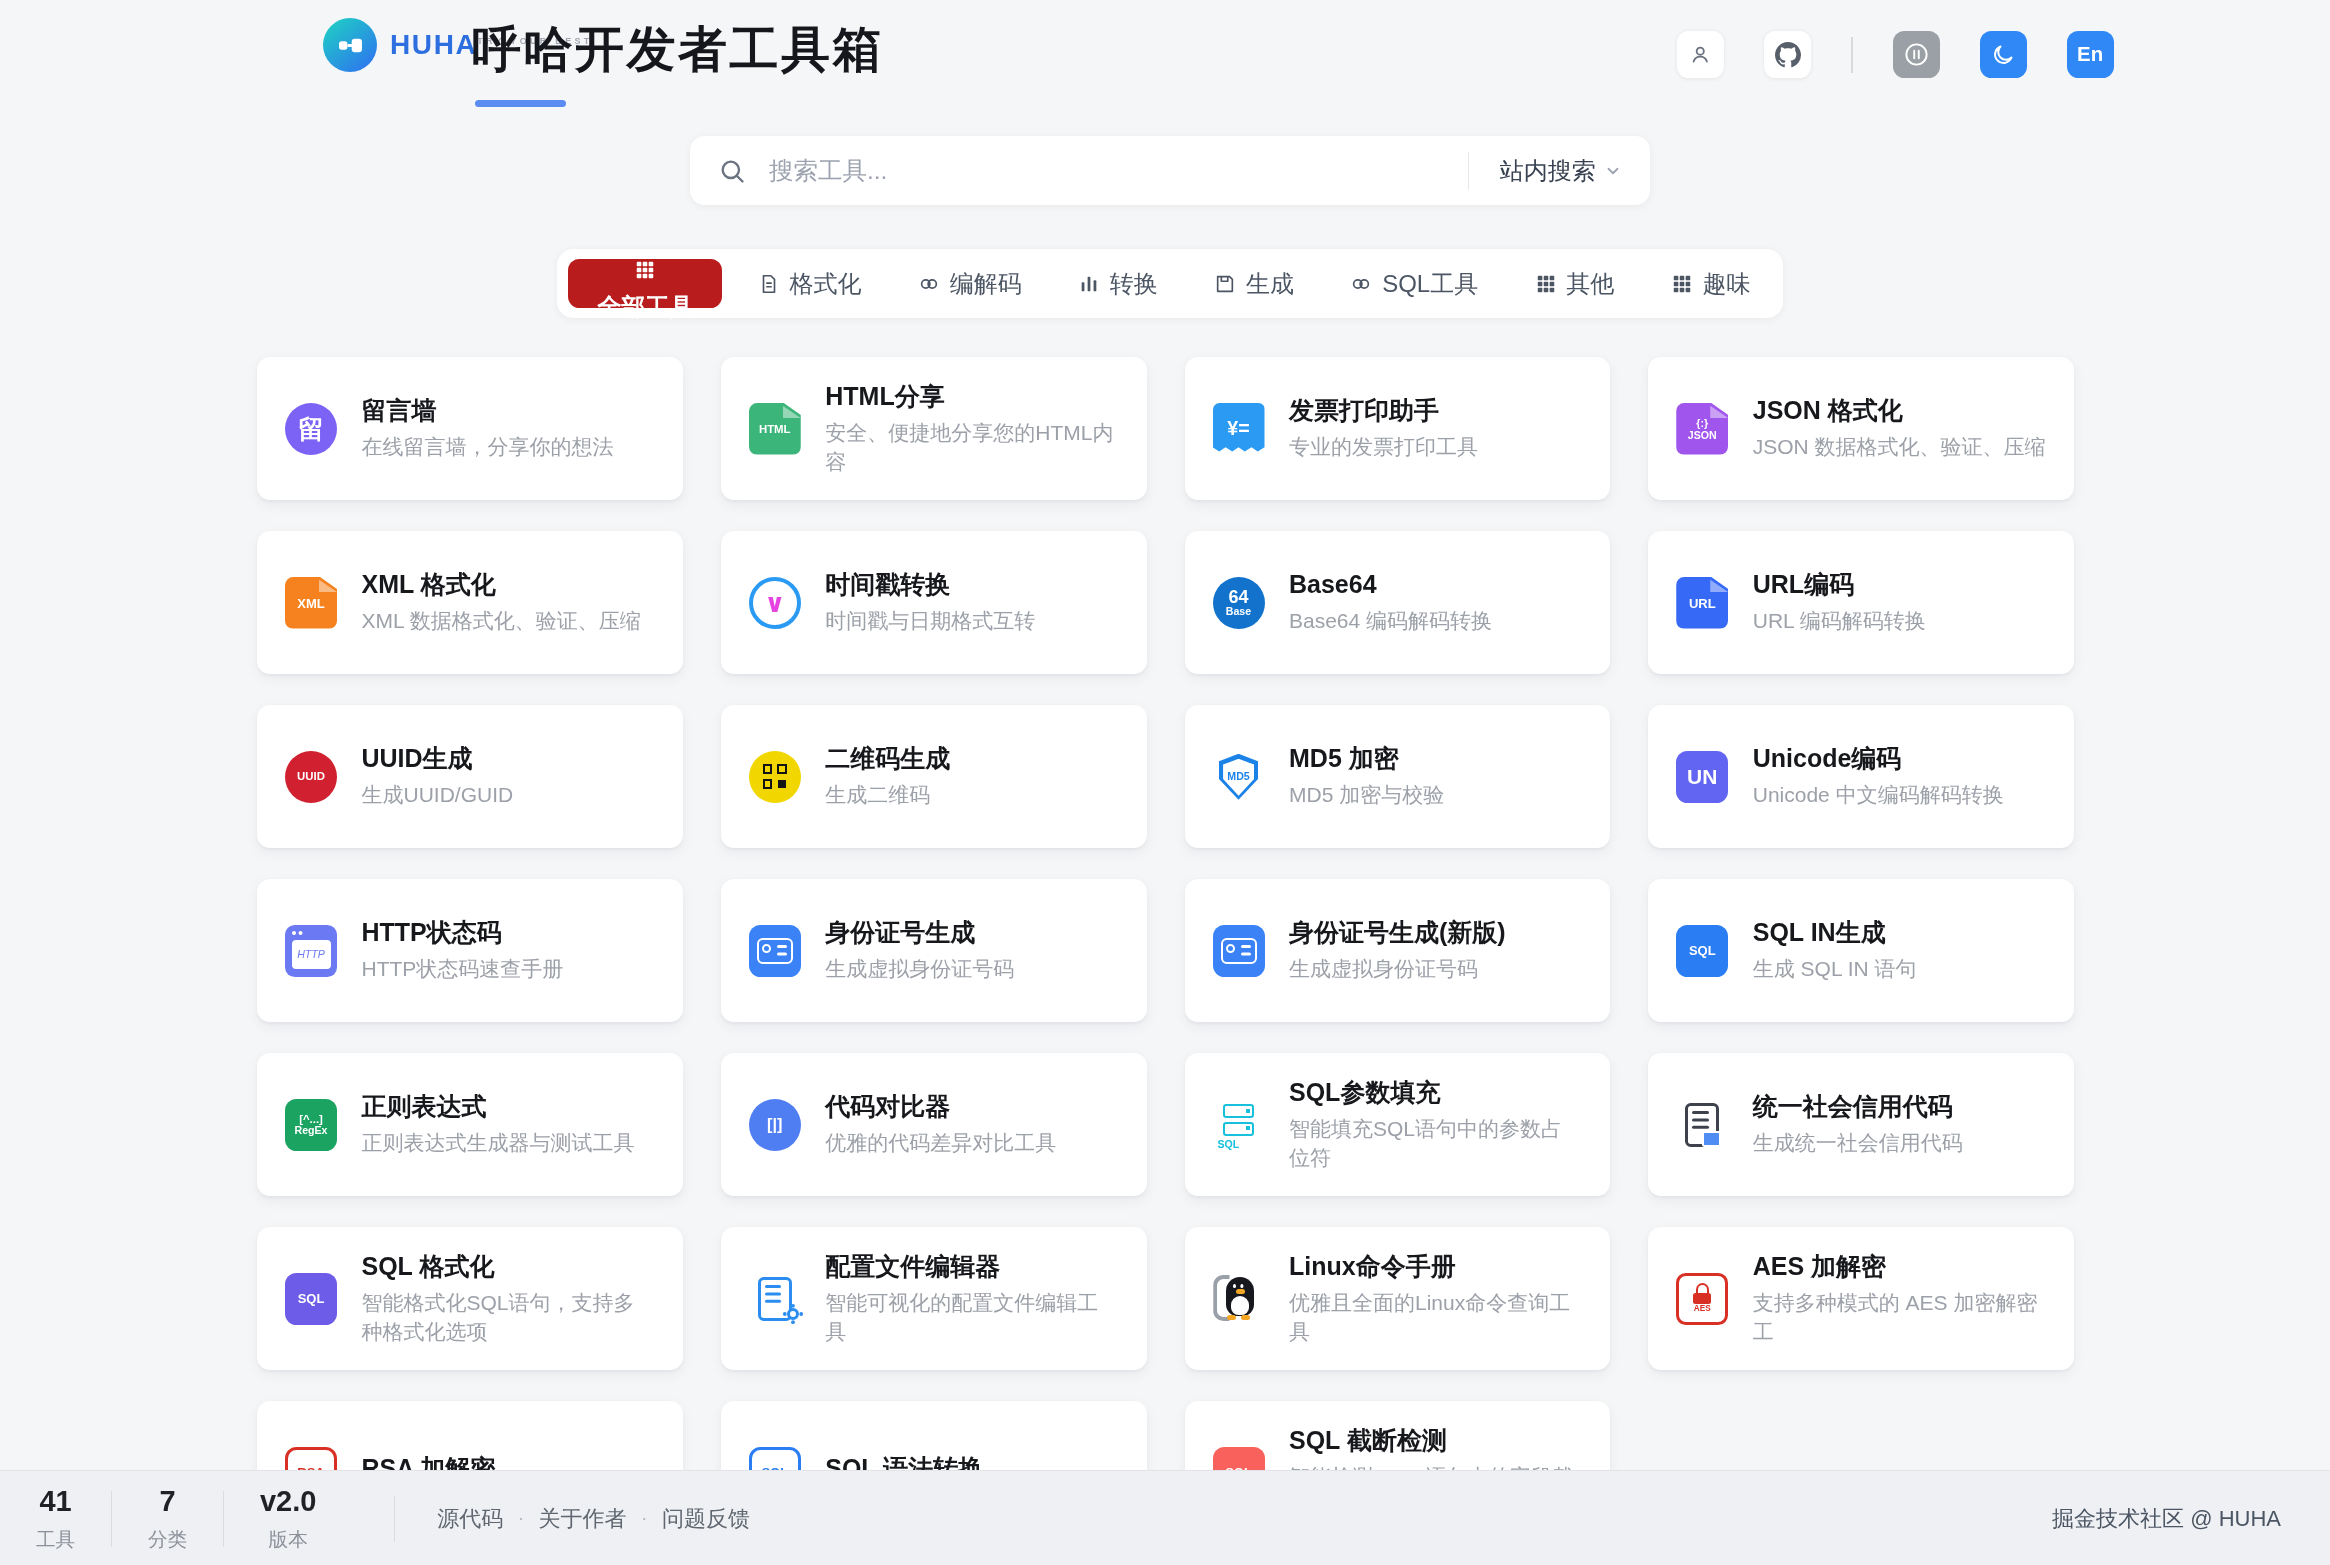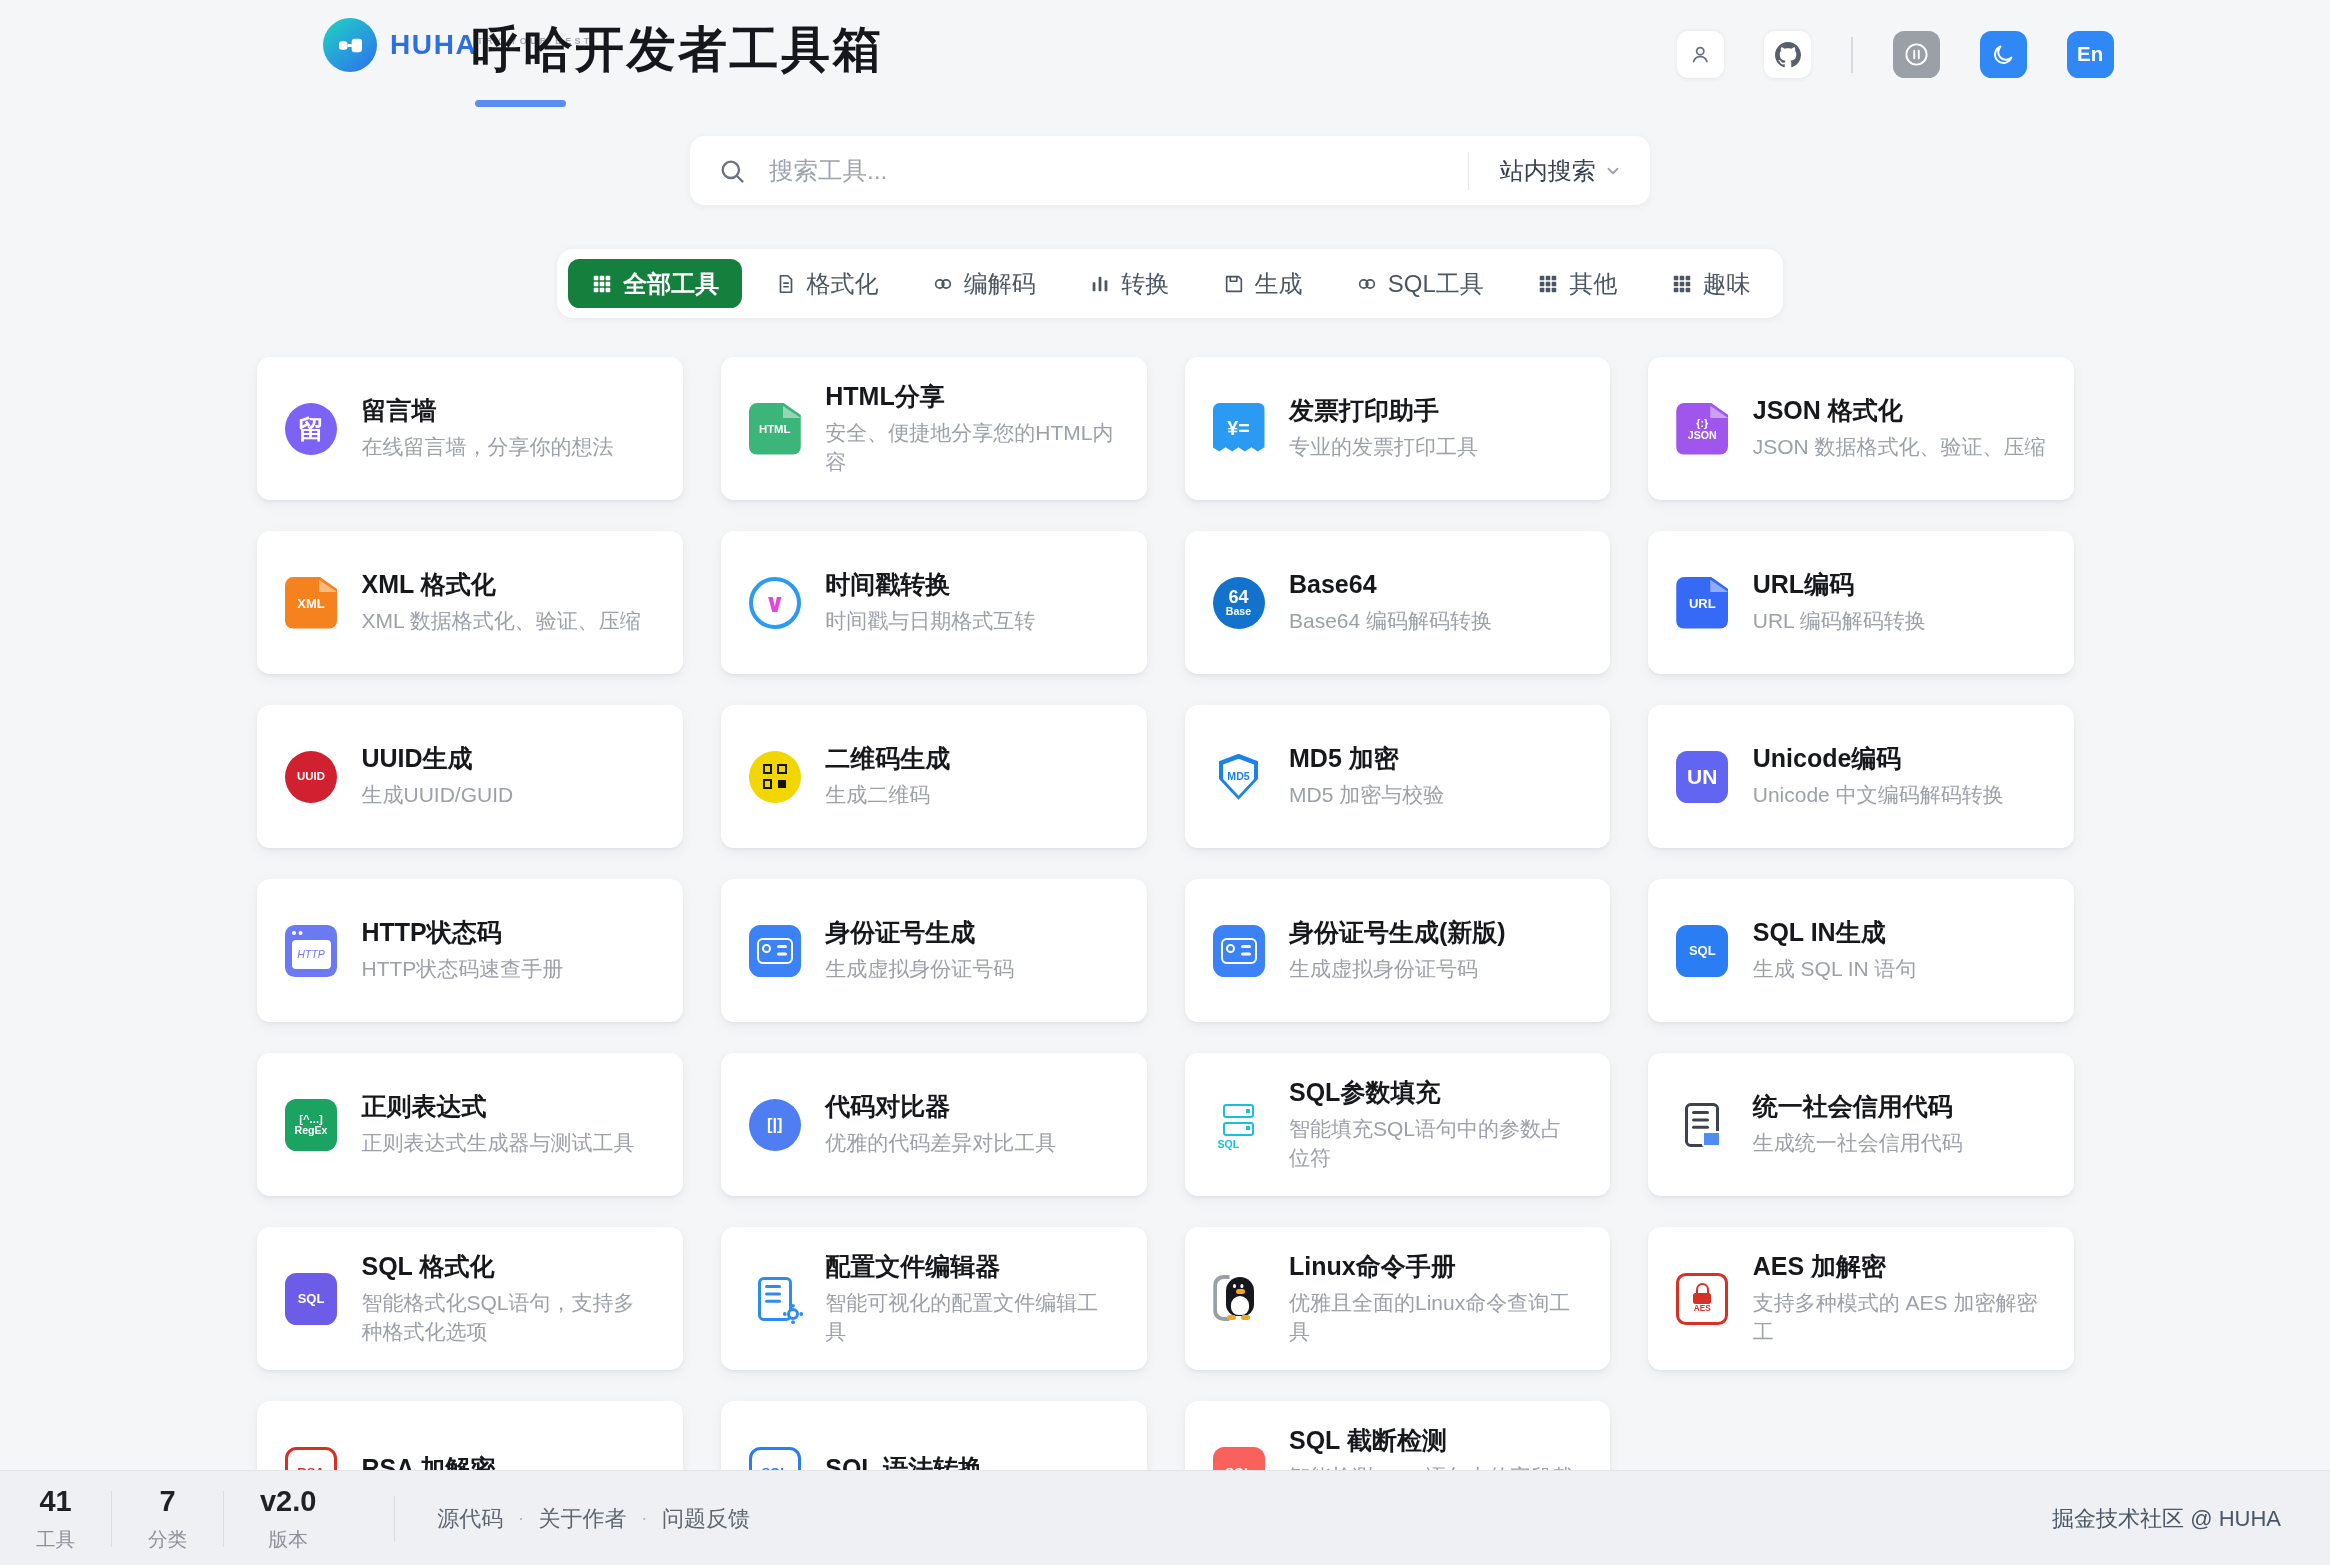--- a/index.html
+++ b/index.html
@@ -24,21 +24,21 @@
 
   
   .search{position:absolute;left:690px;top:136px;width:960px;height:69px;background:#fff;border-radius:14.7px;box-shadow:0 1.6px 8.2px rgba(0,0,0,.05);display:flex;align-items:center;padding:0 28px;box-sizing:border-box;}
   .search input{flex:1;border:none;outline:none;font-size:24.5px;color:#333;margin-left:21px;background:transparent;font-family:inherit;}
   .search input::placeholder{color:#9ca3af;}
   .search-scope{display:flex;align-items:center;gap:8.2px;padding-left:31px;border-left:1.6px solid #e5e7eb;height:38px;color:#374151;font-size:24px;cursor:pointer;white-space:nowrap;}
 
   
   .tabs{position:absolute;left:557px;top:249px;width:1226px;height:69px;background:#fff;border-radius:16.3px;box-shadow:0 1.6px 8.2px rgba(0,0,0,.05);display:flex;align-items:center;justify-content:space-between;padding:0 11.4px;box-sizing:border-box;}
   .tab{display:flex;align-items:center;gap:9.8px;font-size:24px;color:#4b5563;background:none;border:none;padding:0 21px;height:49px;border-radius:11.4px;cursor:pointer;font-family:inherit;white-space:nowrap;}
-  .tab.active{background:#15803d;color:#fff;font-weight:700;padding:0 23px;}
+  .tab.active{background:#b91c1c;color:#fff;font-weight:700;padding:0 29px;flex-direction:column;}
   .tab .tab-ic{display:flex;}
   .tab svg{width:22px;height:22px;}
 
   
   .grid{position:absolute;left:257px;top:357px;width:1817px;display:grid;grid-template-columns:repeat(4,1fr);column-gap:38px;row-gap:31px;}
   .card{height:143px;background:#fff;border-radius:13px;box-shadow:0 1.6px 3.3px rgba(15,23,42,.04),0 4.9px 13px rgba(15,23,42,.05);display:flex;align-items:center;padding:0 28px;box-sizing:border-box;gap:24.5px;cursor:pointer;}
   .card-text{flex:1;min-width:0;}
   .card-title{font-size:25px;font-weight:800;color:#17181c;line-height:1.2;}
   .card-desc{font-size:21px;color:#9ca0a8;margin-top:8.2px;line-height:1.35;}
 

